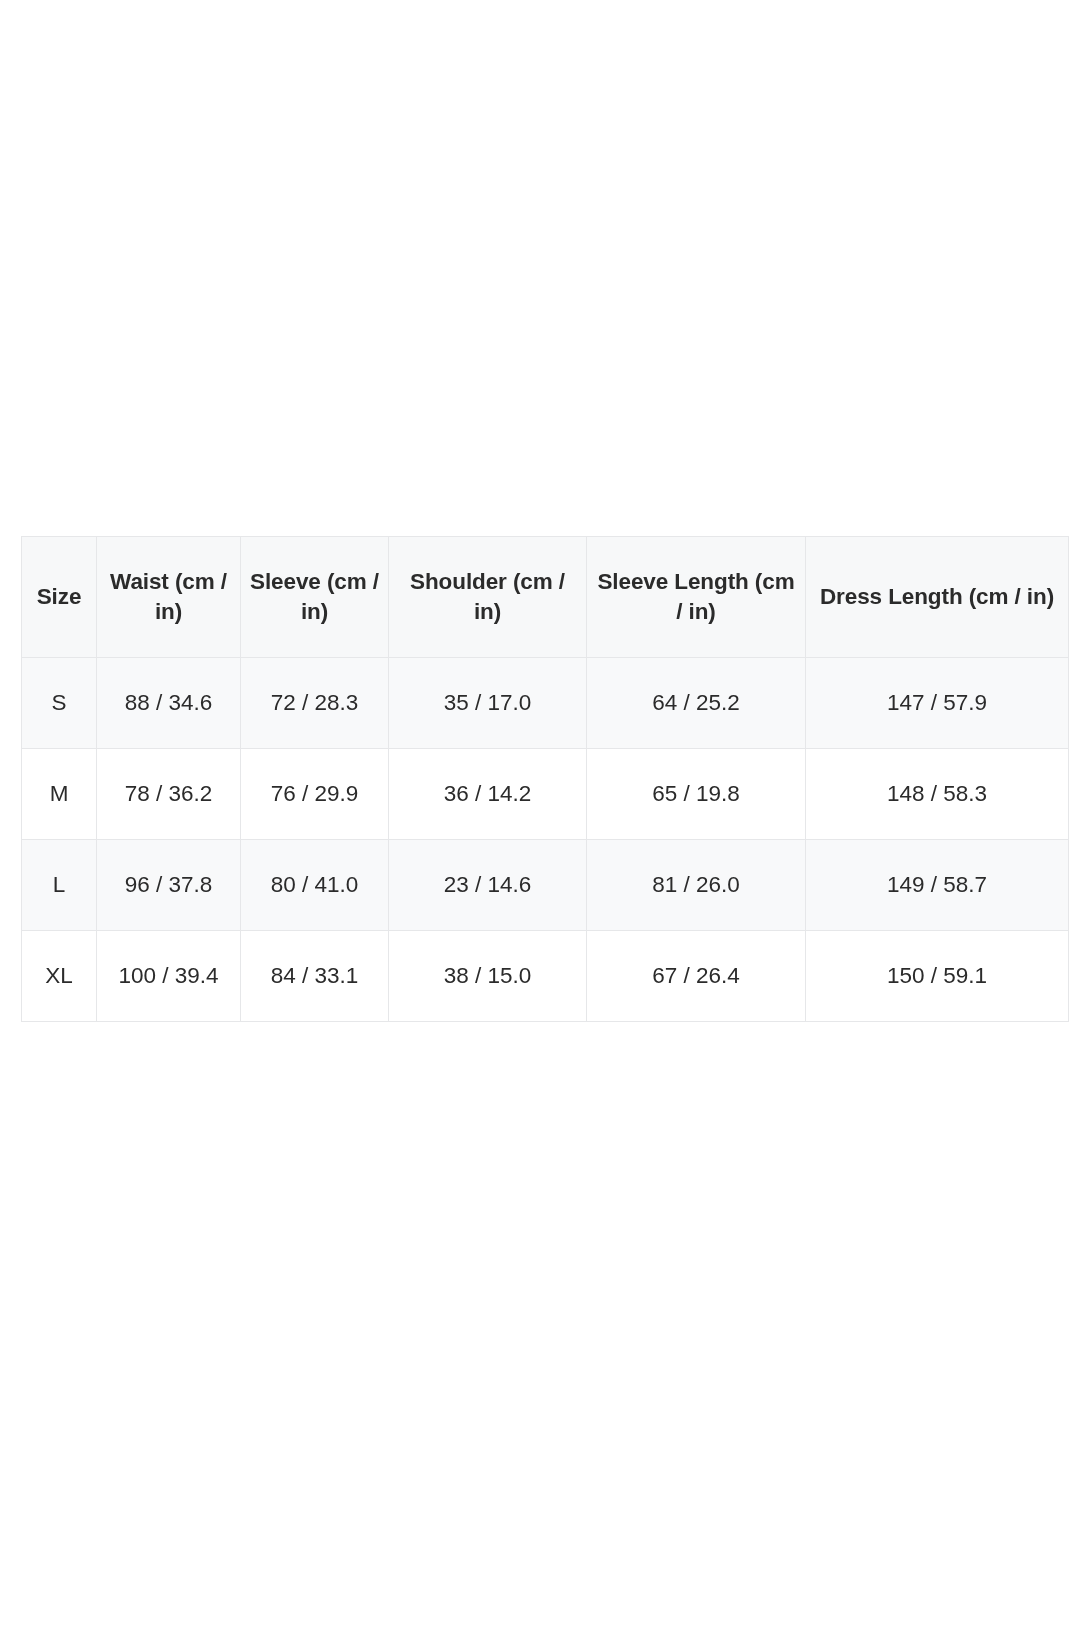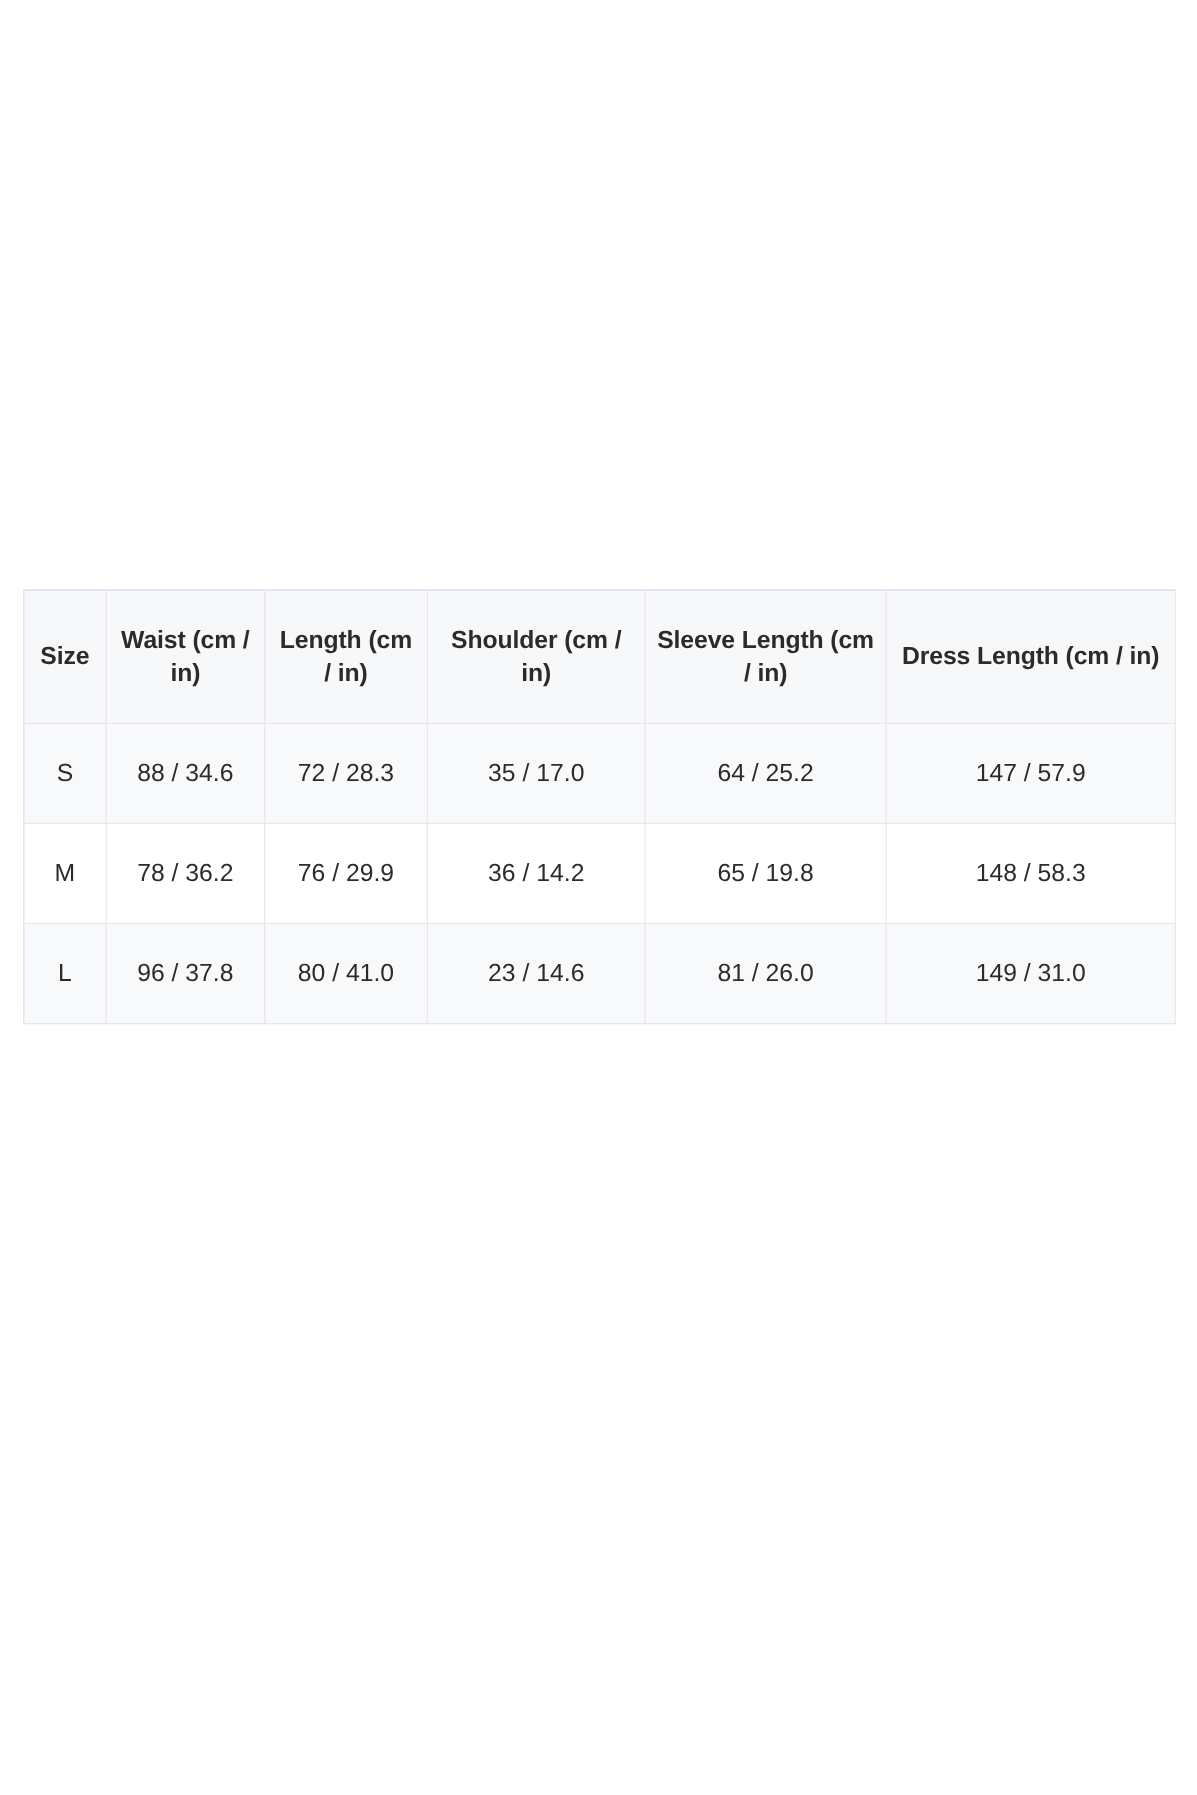--- a/index.html
+++ b/index.html
@@ -90,21 +90,21 @@
         <col class="c-bust">
         <col class="c-waist">
         <col class="c-shoulder">
         <col class="c-sleeve">
         <col class="c-dress">
       </colgroup>
       <thead>
         <tr>
           <th>Size</th>
           <th>Waist (cm / in)</th>
-          <th>Length (cm / in)</th>
+          <th>Sleeve (cm / in)</th>
           <th>Shoulder (cm / in)</th>
           <th>Sleeve Length (cm / in)</th>
           <th>Dress Length (cm / in)</th>
         </tr>
       </thead>
       <tbody>
         <tr class="odd-row">
           <td>S</td>
           <td>88 / 34.6</td>
           <td>72 / 28.3</td>
@@ -119,19 +119,27 @@
           <td>36 / 14.2</td>
           <td>65 / 19.8</td>
           <td>148 / 58.3</td>
         </tr>
         <tr class="odd-row">
           <td>L</td>
           <td>96 / 37.8</td>
           <td>80 / 41.0</td>
           <td>23 / 14.6</td>
           <td>81 / 26.0</td>
-          <td>149 / 31.0</td>
+          <td>149 / 58.7</td>
+        </tr>
+        <tr class="even-row">
+          <td>XL</td>
+          <td>100 / 39.4</td>
+          <td>84 / 33.1</td>
+          <td>38 / 15.0</td>
+          <td>67 / 26.4</td>
+          <td>150 / 59.1</td>
         </tr>
       </tbody>
     </table>
   </div>
 
 </div>
 
 </body></html>

